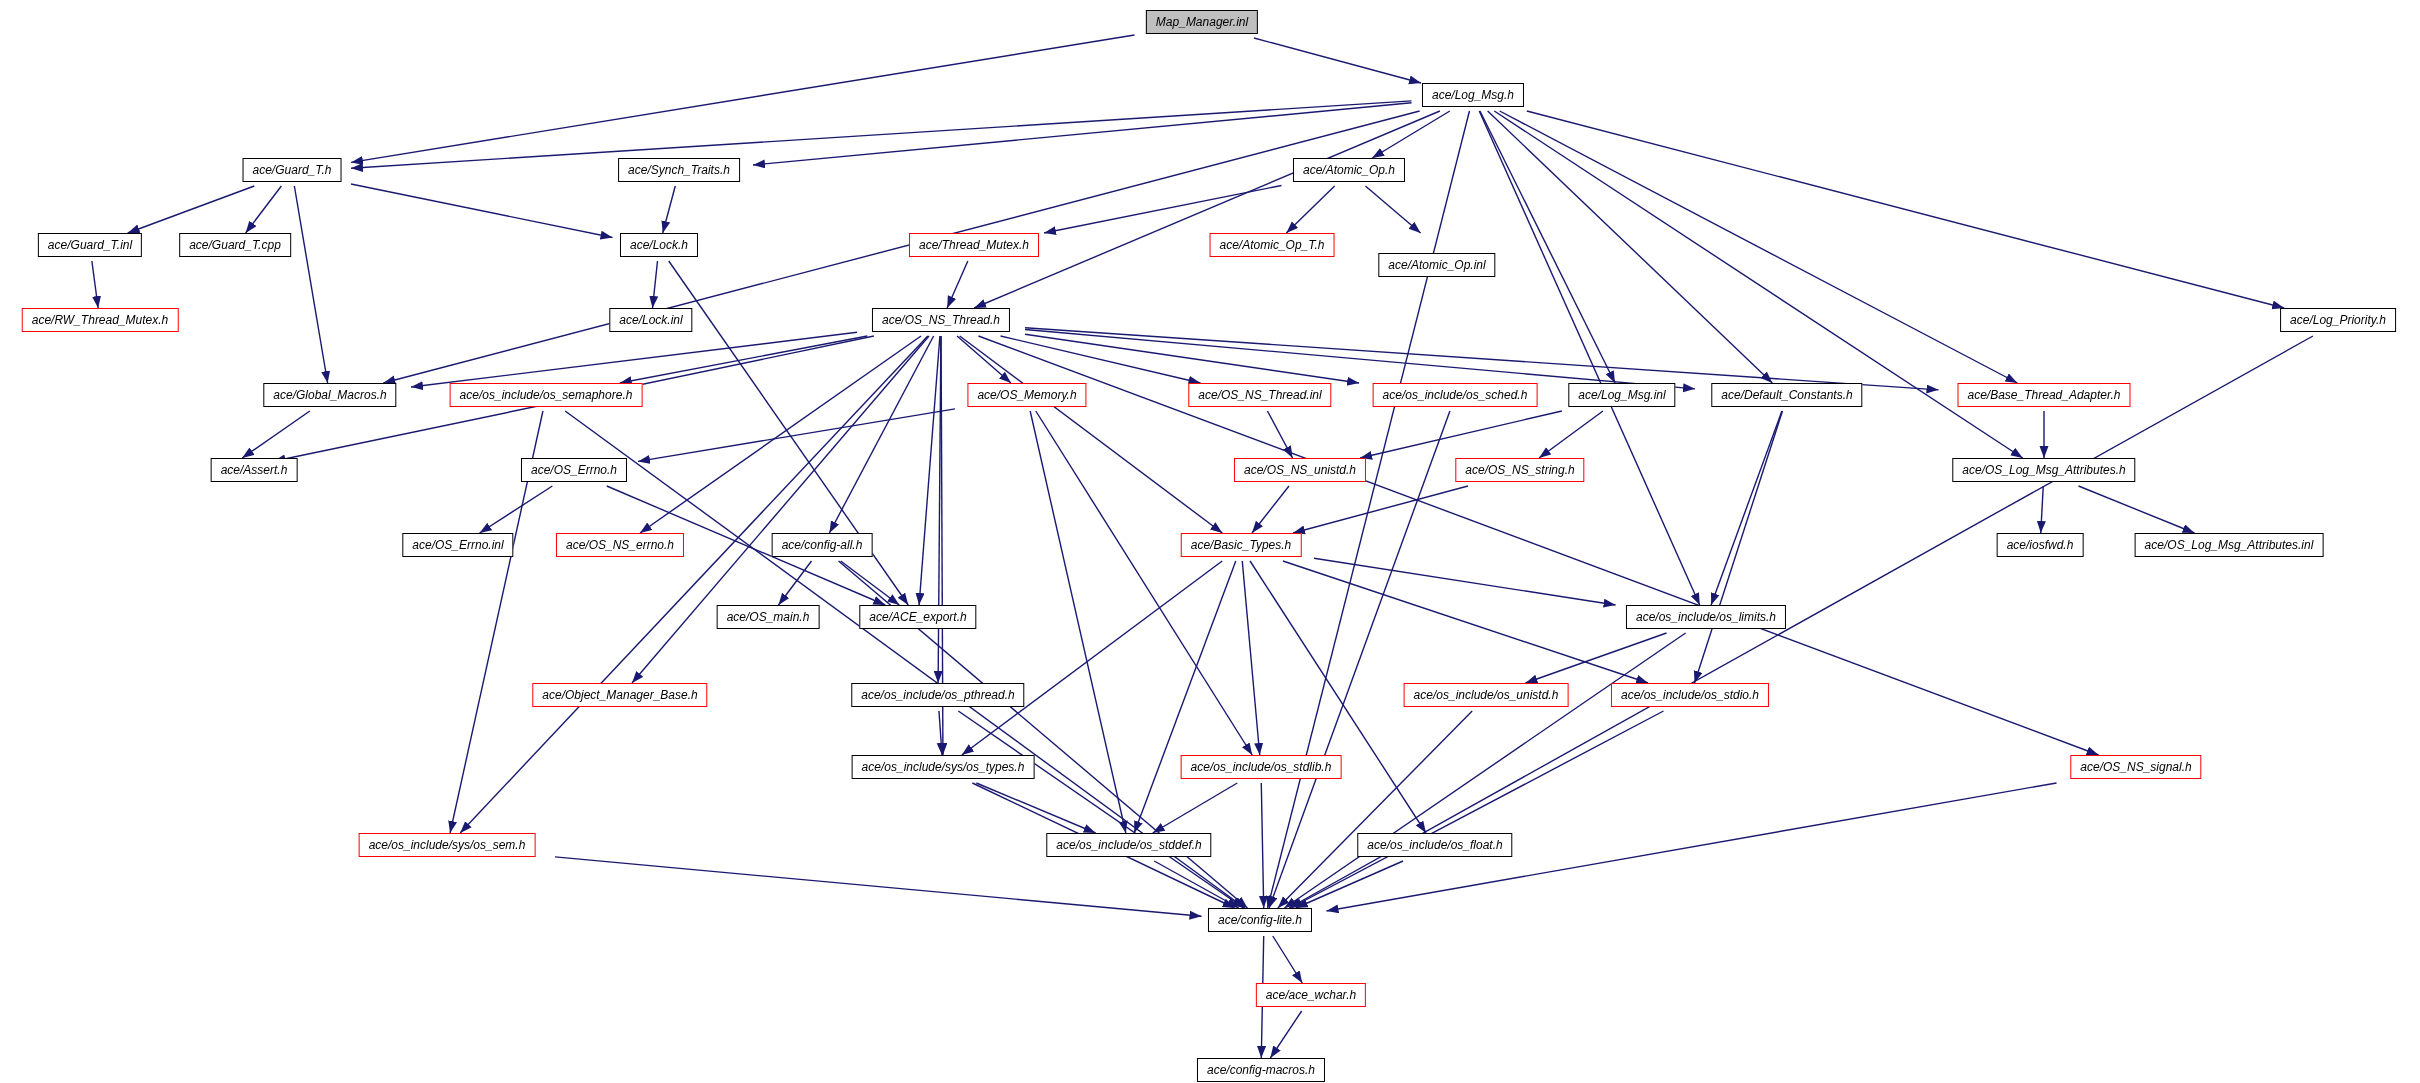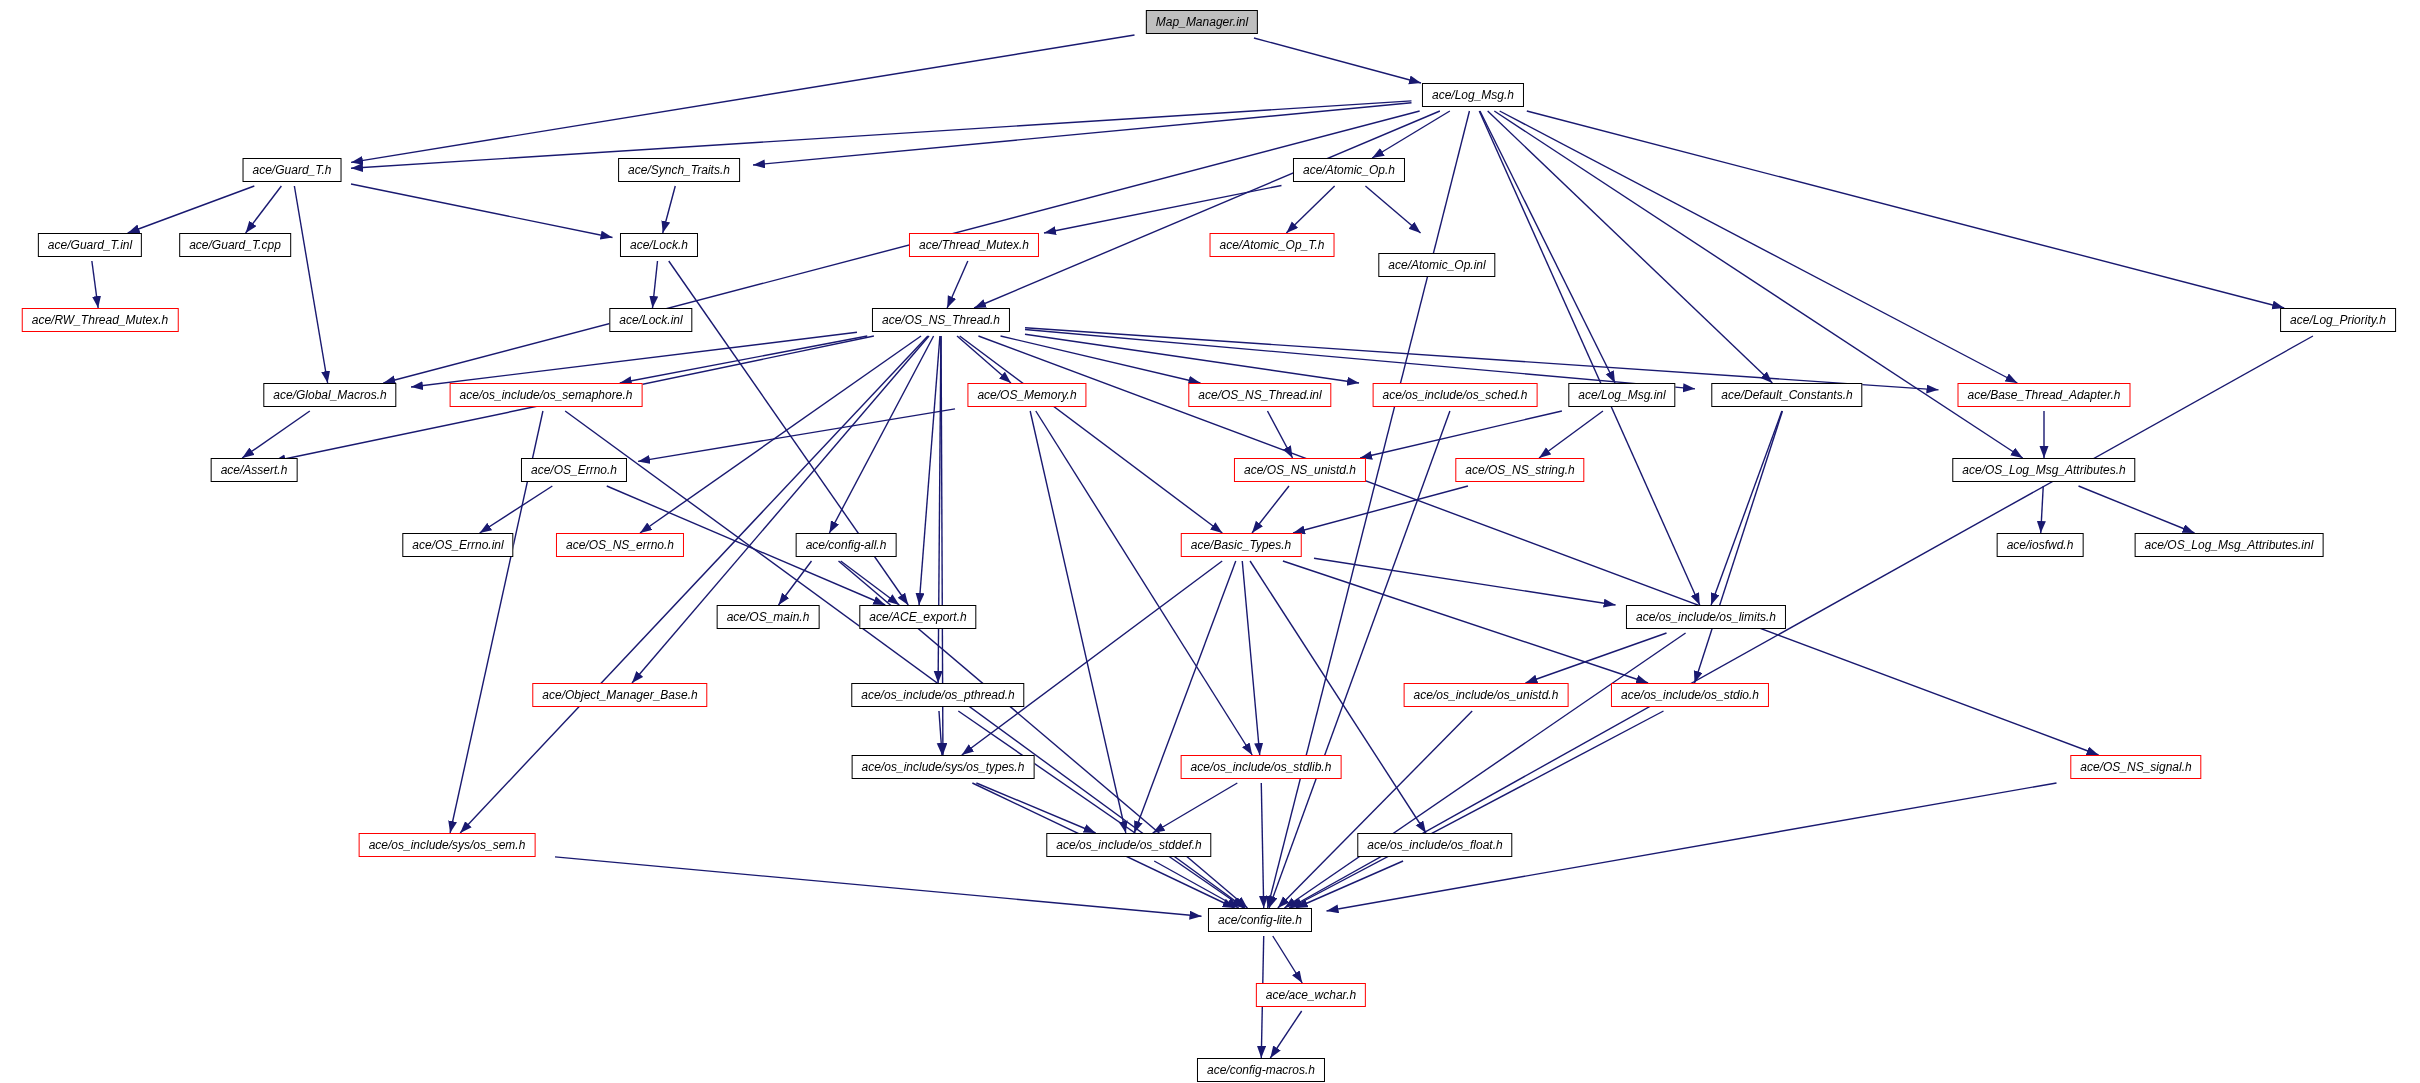--- a/index.html
+++ b/index.html
@@ -167,21 +167,21 @@
     <div class="node" style="left: 1622px; top: 383px;">ace/Log_Msg.inl</div>
     <div class="node" style="left: 1787px; top: 383px;">ace/Default_Constants.h</div>
     <div class="node truncated" style="left: 2044px; top: 383px;">ace/Base_Thread_Adapter.h</div>
     <div class="node" style="left: 222px; top: 458px; margin-left: 32px;">ace/Assert.h</div>
     <div class="node" style="left: 574px; top: 458px;">ace/OS_Errno.h</div>
     <div class="node truncated" style="left: 1300px; top: 458px;">ace/OS_NS_unistd.h</div>
     <div class="node truncated" style="left: 1520px; top: 458px;">ace/OS_NS_string.h</div>
     <div class="node" style="left: 2044px; top: 458px;">ace/OS_Log_Msg_Attributes.h</div>
     <div class="node" style="left: 458px; top: 533px;">ace/OS_Errno.inl</div>
     <div class="node truncated" style="left: 620px; top: 533px;">ace/OS_NS_errno.h</div>
-    <div class="node" style="left: 822px; top: 533px; margin-left: 24px;">ace/config-all.h</div>
+    <div class="node" style="left: 822px; top: 533px;">ace/config-all.h</div>
     <div class="node truncated" style="left: 1241px; top: 533px;">ace/Basic_Types.h</div>
     <div class="node" style="left: 2040px; top: 533px;">ace/iosfwd.h</div>
     <div class="node" style="left: 2229px; top: 533px;">ace/OS_Log_Msg_Attributes.inl</div>
     <div class="node" style="left: 768px; top: 605px;">ace/OS_main.h</div>
     <div class="node" style="left: 918px; top: 605px;">ace/ACE_export.h</div>
     <div class="node" style="left: 1706px; top: 605px;">ace/os_include/os_limits.h</div>
     <div class="node truncated" style="left: 620px; top: 683px;">ace/Object_Manager_Base.h</div>
     <div class="node" style="left: 938px; top: 683px;">ace/os_include/os_pthread.h</div>
     <div class="node truncated" style="left: 1486px; top: 683px;">ace/os_include/os_unistd.h</div>
     <div class="node truncated" style="left: 1690px; top: 683px;">ace/os_include/os_stdio.h</div>

